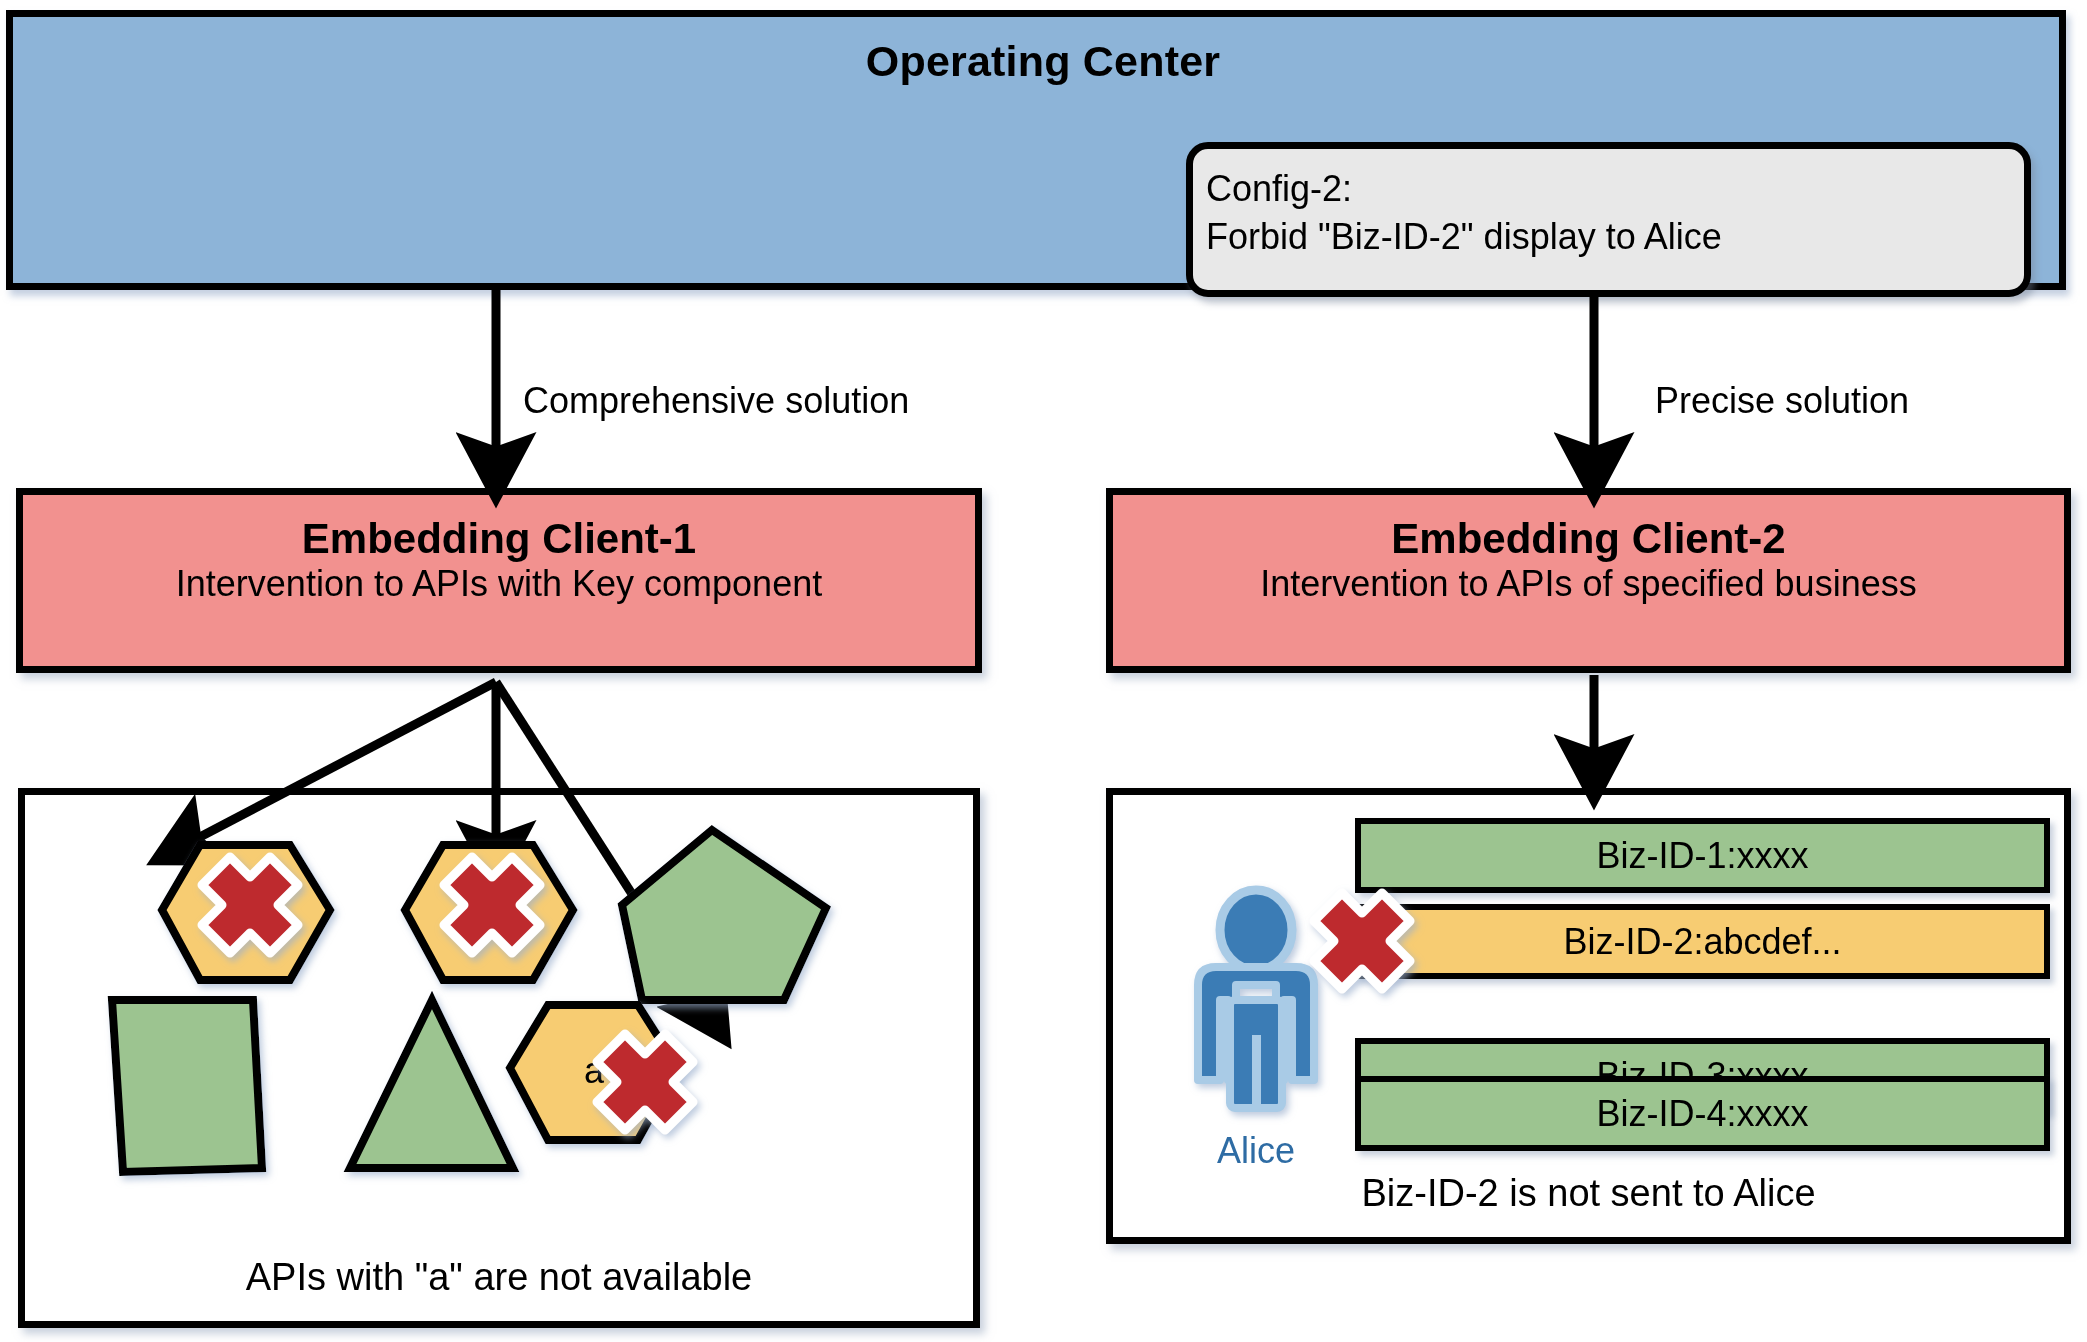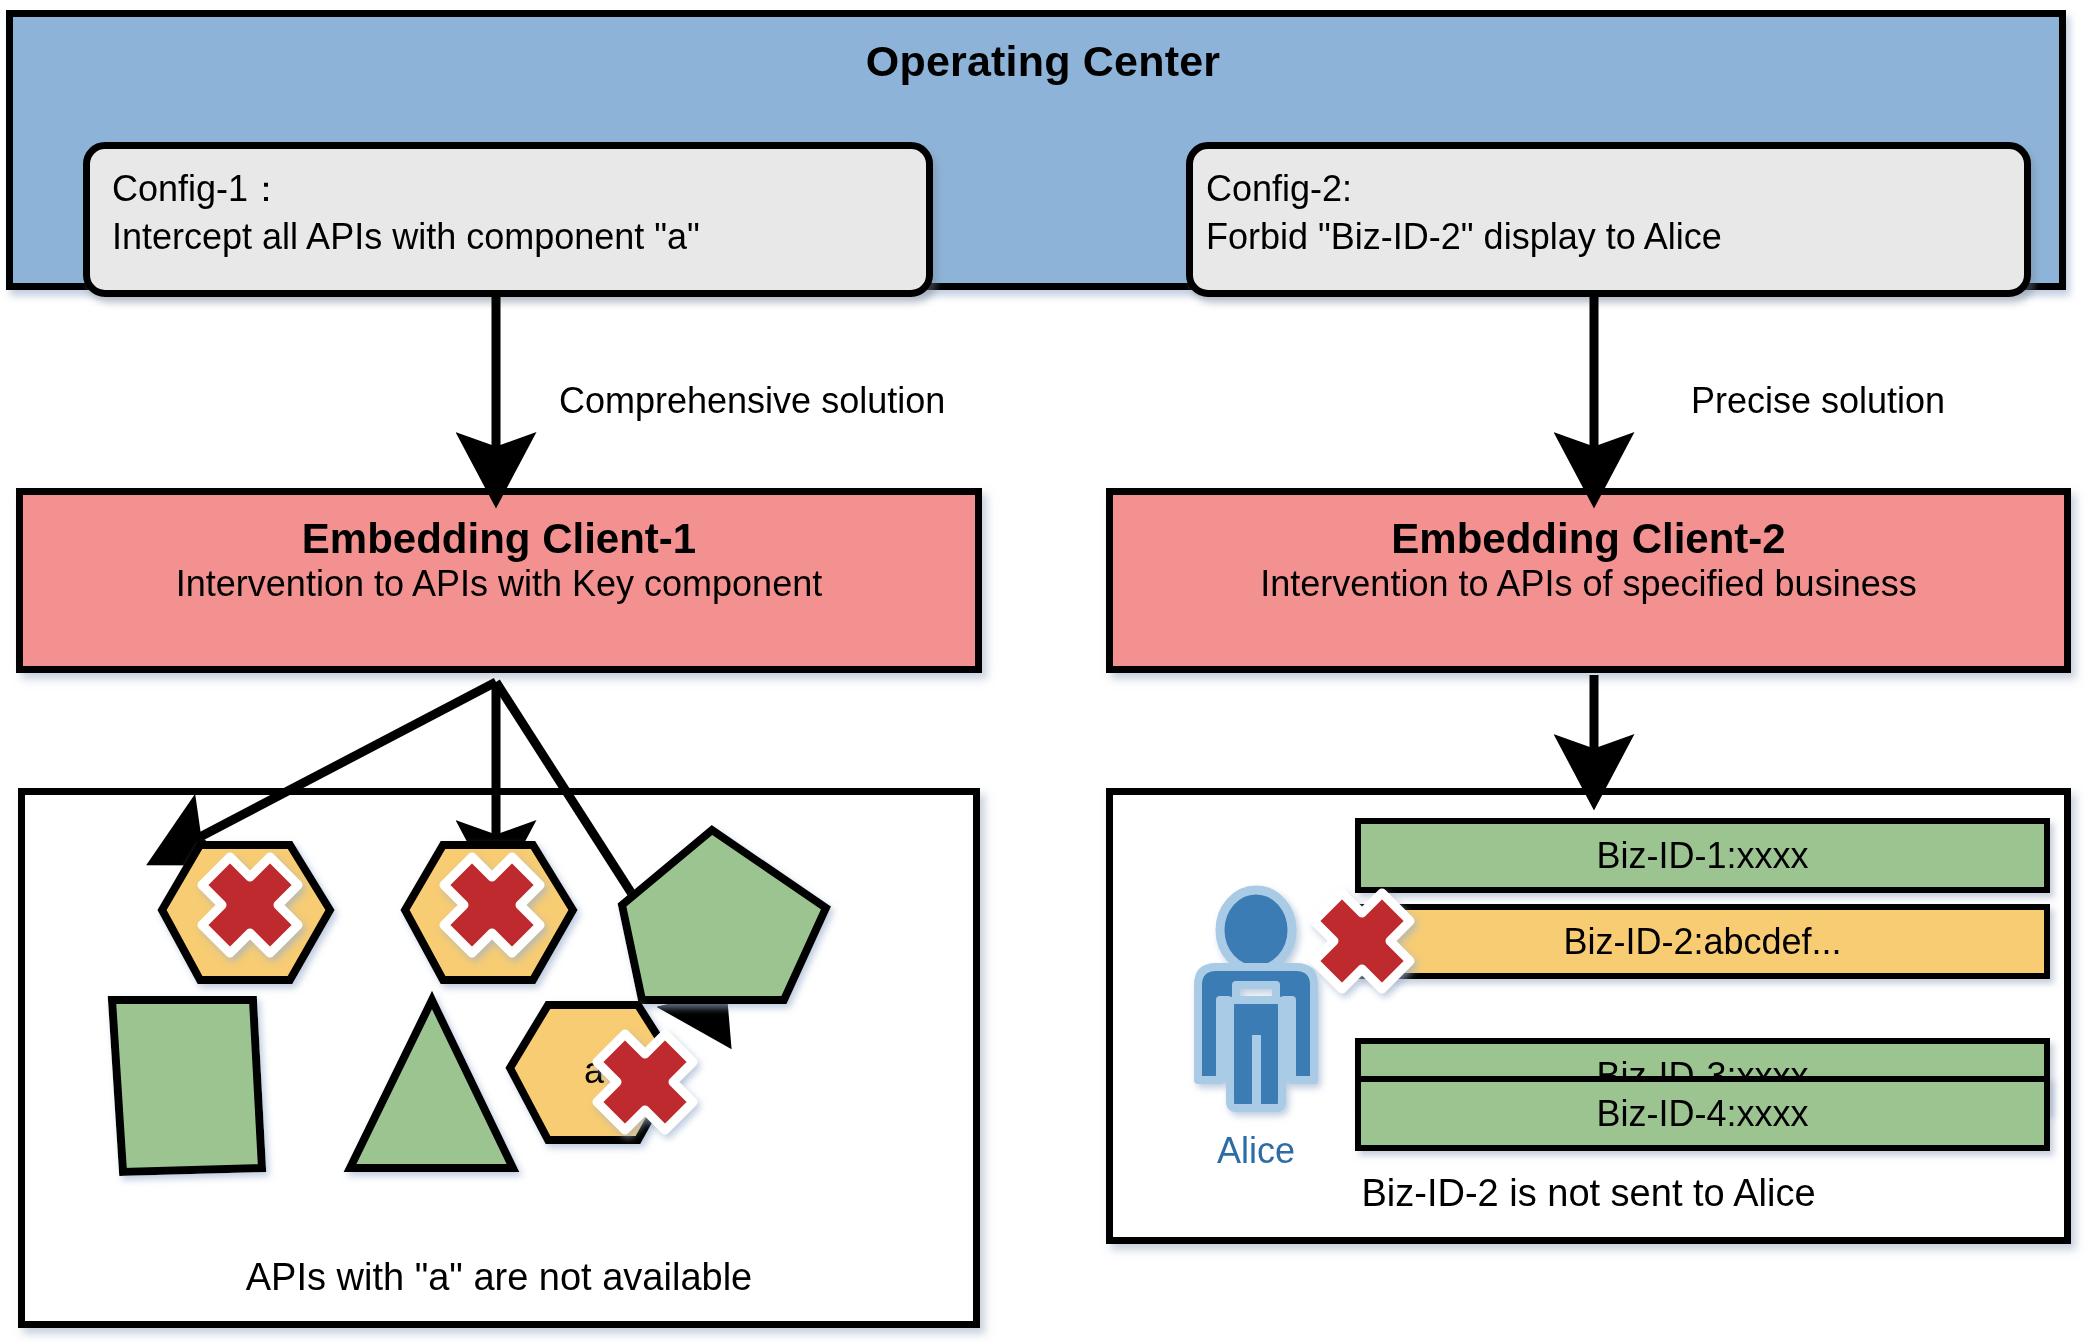--- a/index.html
+++ b/index.html
@@ -21,21 +21,21 @@
   .cfg-box{
     background:#E8E8E8;border:7px solid #000000;border-radius:22px;
     box-shadow:4px 6px 7px rgba(120,130,150,0.45);
     padding:16px 22px 18px 22px;
   }
   .cfg-1{left:70px;top:125px;width:850px;height:155px;}
   .cfg-2{left:1173px;top:125px;width:845px;height:155px;padding-left:13px;}
   .cfg-line{font-size:36px;color:#000;line-height:1.32;white-space:nowrap;}
 
   
-  .arrow-label{font-size:36px;color:#000;white-space:nowrap;margin-left:36px;}
+  .arrow-label{font-size:36px;color:#000;white-space:nowrap;}
 
   
   .client-box{
     background:#F2918F;border:7px solid #000000;
     box-shadow:5px 6px 8px rgba(150,165,190,0.5);
   }
   .client-1{left:16px;top:488px;width:966px;height:185px;}
   .client-2{left:1106px;top:488px;width:965px;height:185px;}
   .client-title{font-size:42px;font-weight:bold;color:#000;text-align:center;margin-top:20px;}
   .client-sub{font-size:36px;color:#000;text-align:center;}
@@ -70,24 +70,20 @@
   svg.overlay{position:absolute;left:0;top:0;width:2087px;height:1342px;pointer-events:none;}
 </style>
 </head>
 <body>
 
 <div id="root">
 
   <div class="abs op-panel">
     <div class="abs op-title">Operating Center</div>
 
-    <div class="abs cfg-box cfg-1">
-      <div class="cfg-line">Config-1：</div>
-      <div class="cfg-line">Intercept all APIs with component "a"</div>
-    </div>
 
     <div class="abs cfg-box cfg-2">
       <div class="cfg-line">Config-2:</div>
       <div class="cfg-line">Forbid "Biz-ID-2" display to Alice</div>
     </div>
   </div>
 
   <div class="abs arrow-label" style="left:523px;top:380px;">Comprehensive  solution</div>
   <div class="abs arrow-label" style="left:1655px;top:380px;">Precise solution</div>
 

